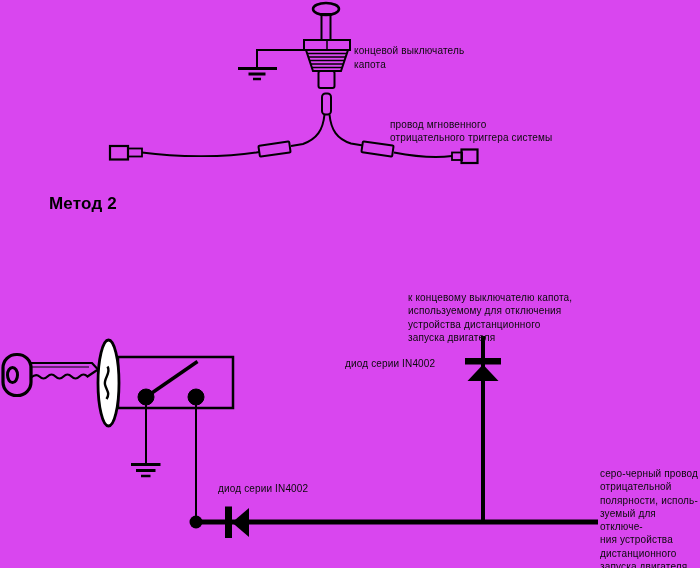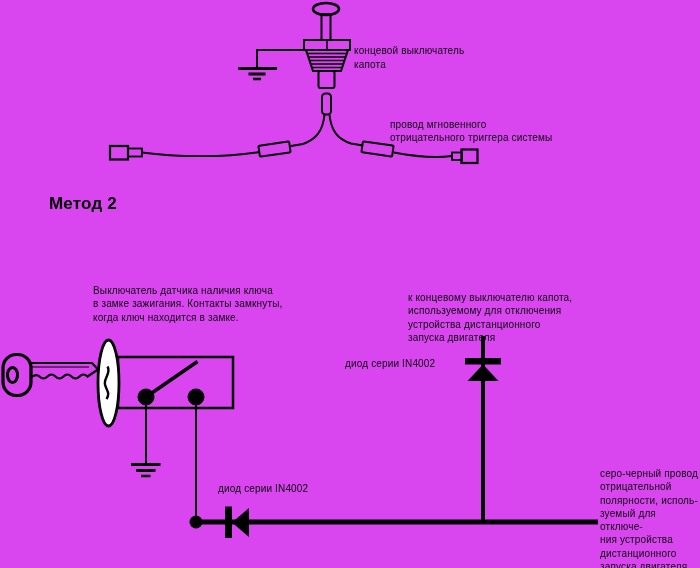--- a/index.html
+++ b/index.html
@@ -136,23 +136,20 @@
 
   <div class="label lh14" style="left:354px;top:44px;">концевой выключатель
 капота</div>
 
 
   <div class="label" style="left:390px;top:118px;">провод мгновенного
 отрицательного триггера системы</div>
 
   <div class="heading" style="left:1px;top:194px;margin-left:48px;">Метод 2</div>
 
-  <div class="label" style="left:93px;top:284px;">Выключатель датчика наличия ключа
-в замке зажигания. Контакты замкнуты,
-когда ключ находится в замке.</div>
 
   <div class="label" style="left:408px;top:291px;">к концевому выключателю капота,
 используемому для отключения
 устройства дистанционного
 запуска двигателя</div>
 
   <div class="label" style="left:345px;top:357px;">диод серии IN4002</div>
 
   <div class="label" style="left:218px;top:482px;">диод серии IN4002</div>
 

